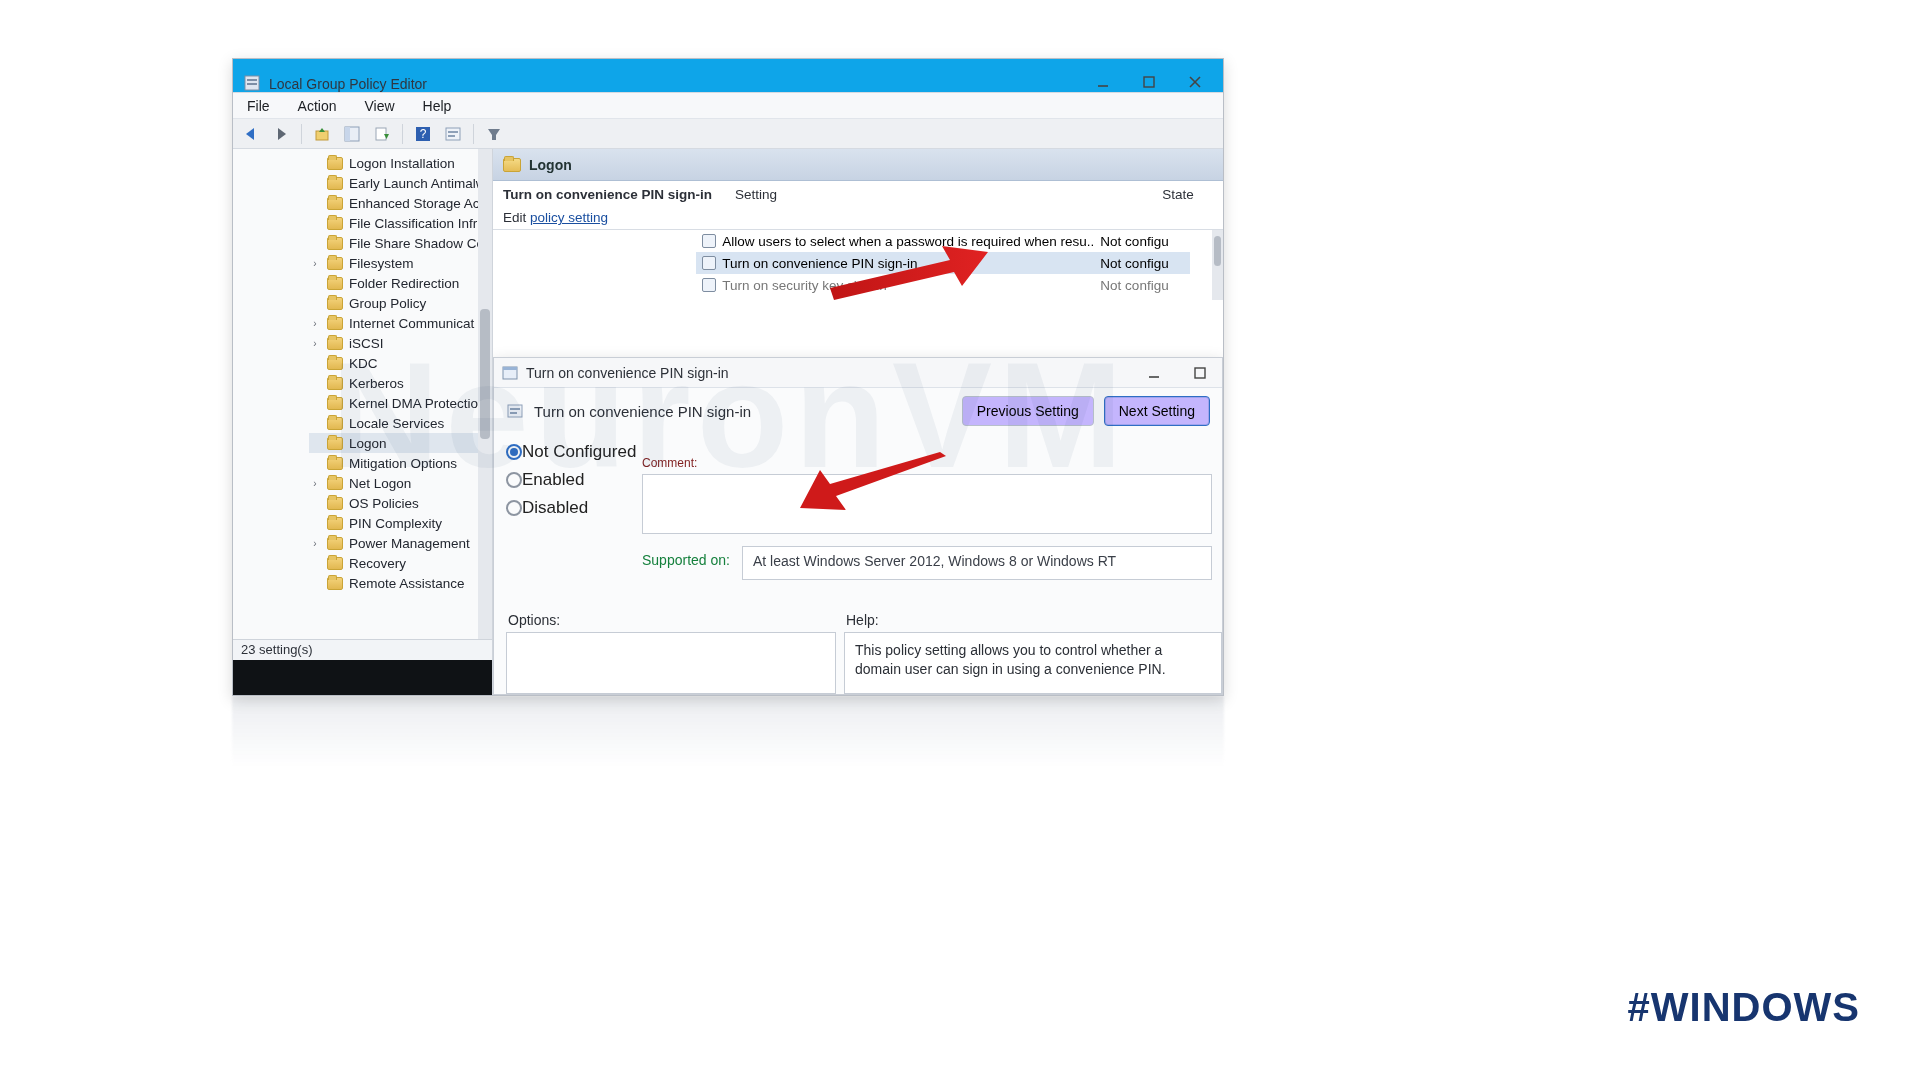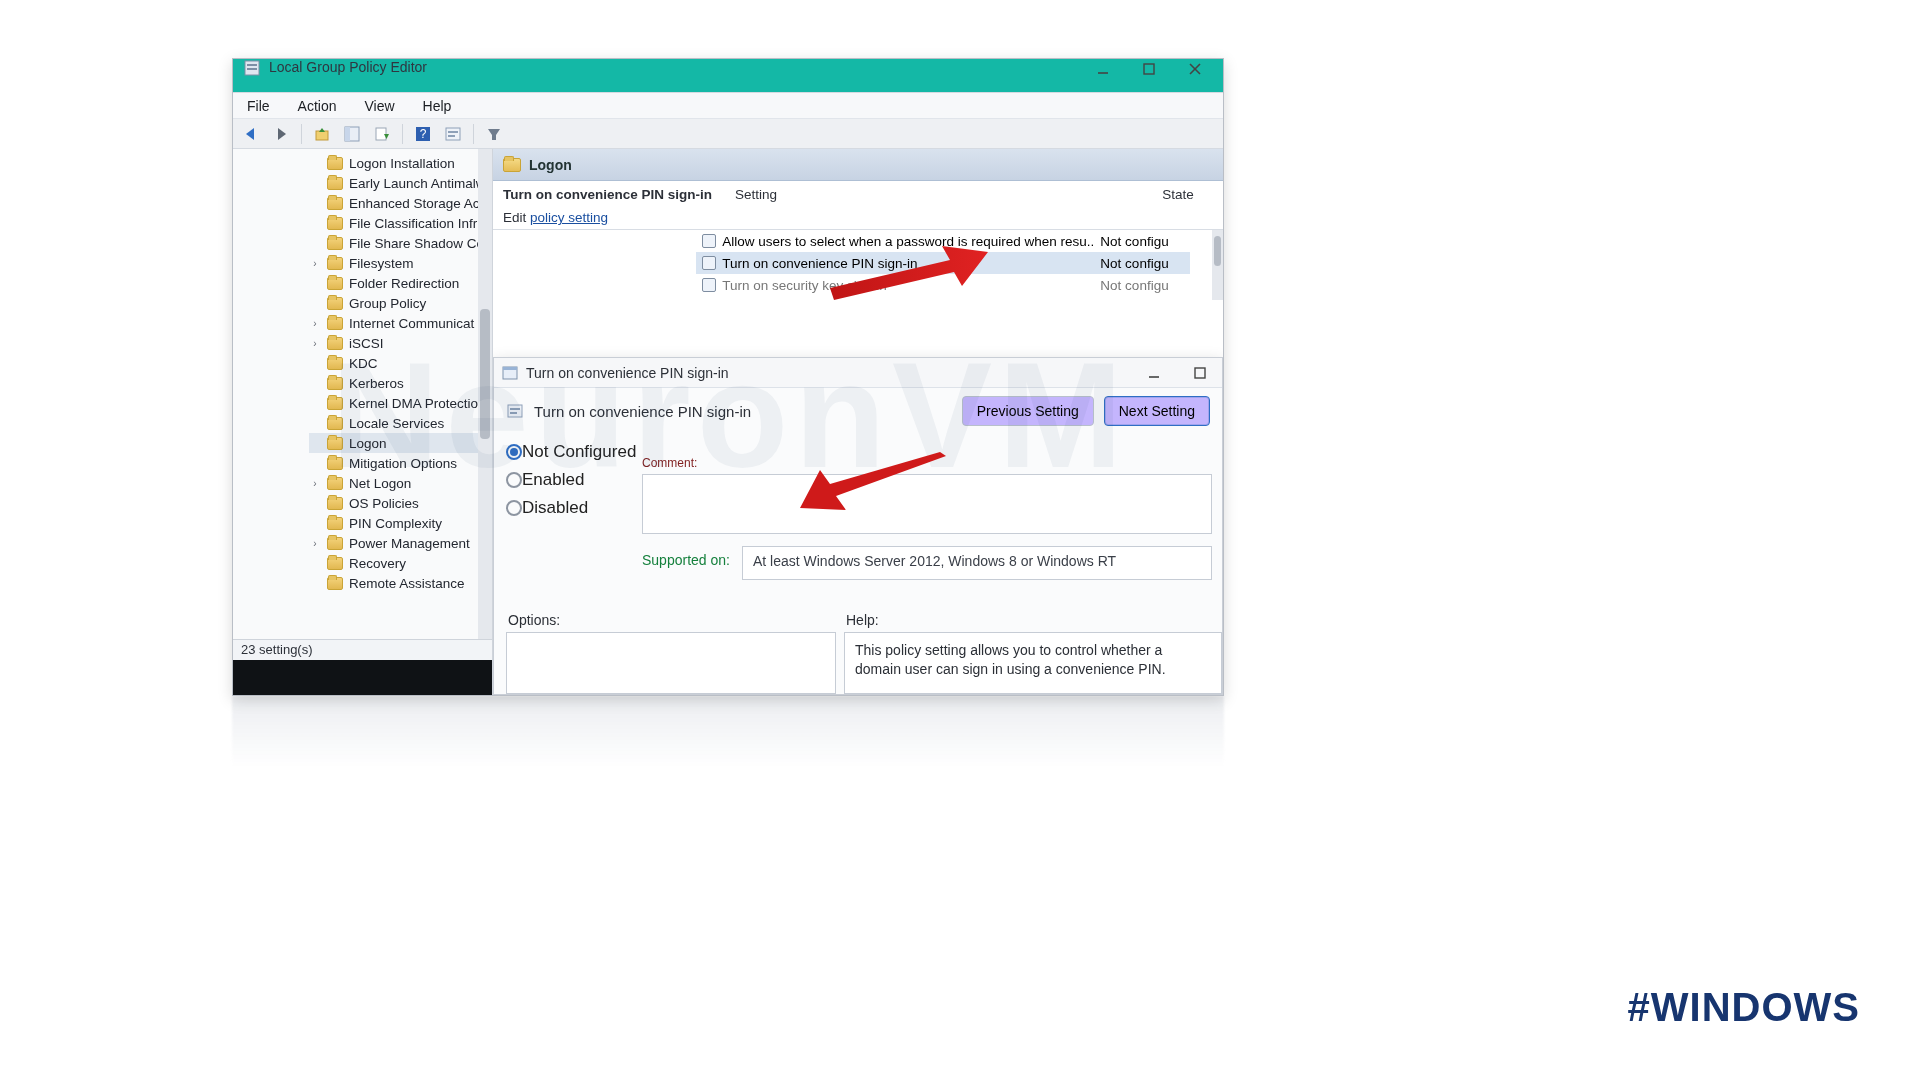--- a/index.html
+++ b/index.html
@@ -17,21 +17,21 @@
   
   .gp-window {
     position: absolute;
     left: 232px; top: 58px; width: 992px; height: 638px;
     background: #eef0f3;
     border: 1px solid #b9bec6;
     box-shadow: 0 4px 14px rgba(0,0,0,0.15);
     overflow: hidden;
   }
   .titlebar {
-    height: 34px; background: #14b8a6; display: flex; align-items: flex-start; padding: 0 6px;
+    height: 34px; background: #0ea5e9; display: flex; align-items: flex-end; padding: 0 6px;
     border-bottom: 1px solid #d5dae1;
   }
   .titlebar .app-icon {
     width: 18px; height: 18px; margin: 0 8px 0 4px;
     display: inline-flex; align-items: center; justify-content: center;
   }
   .titlebar .title { font-size: 14px; color: #2f3640; }
   .win-controls { margin-left: auto; display: flex; gap: 18px; padding-right: 8px; }
   .win-btn { width: 28px; height: 20px; display: flex; align-items: center; justify-content: center; color: #4a4f55; }
   .win-btn svg { display: block; }

